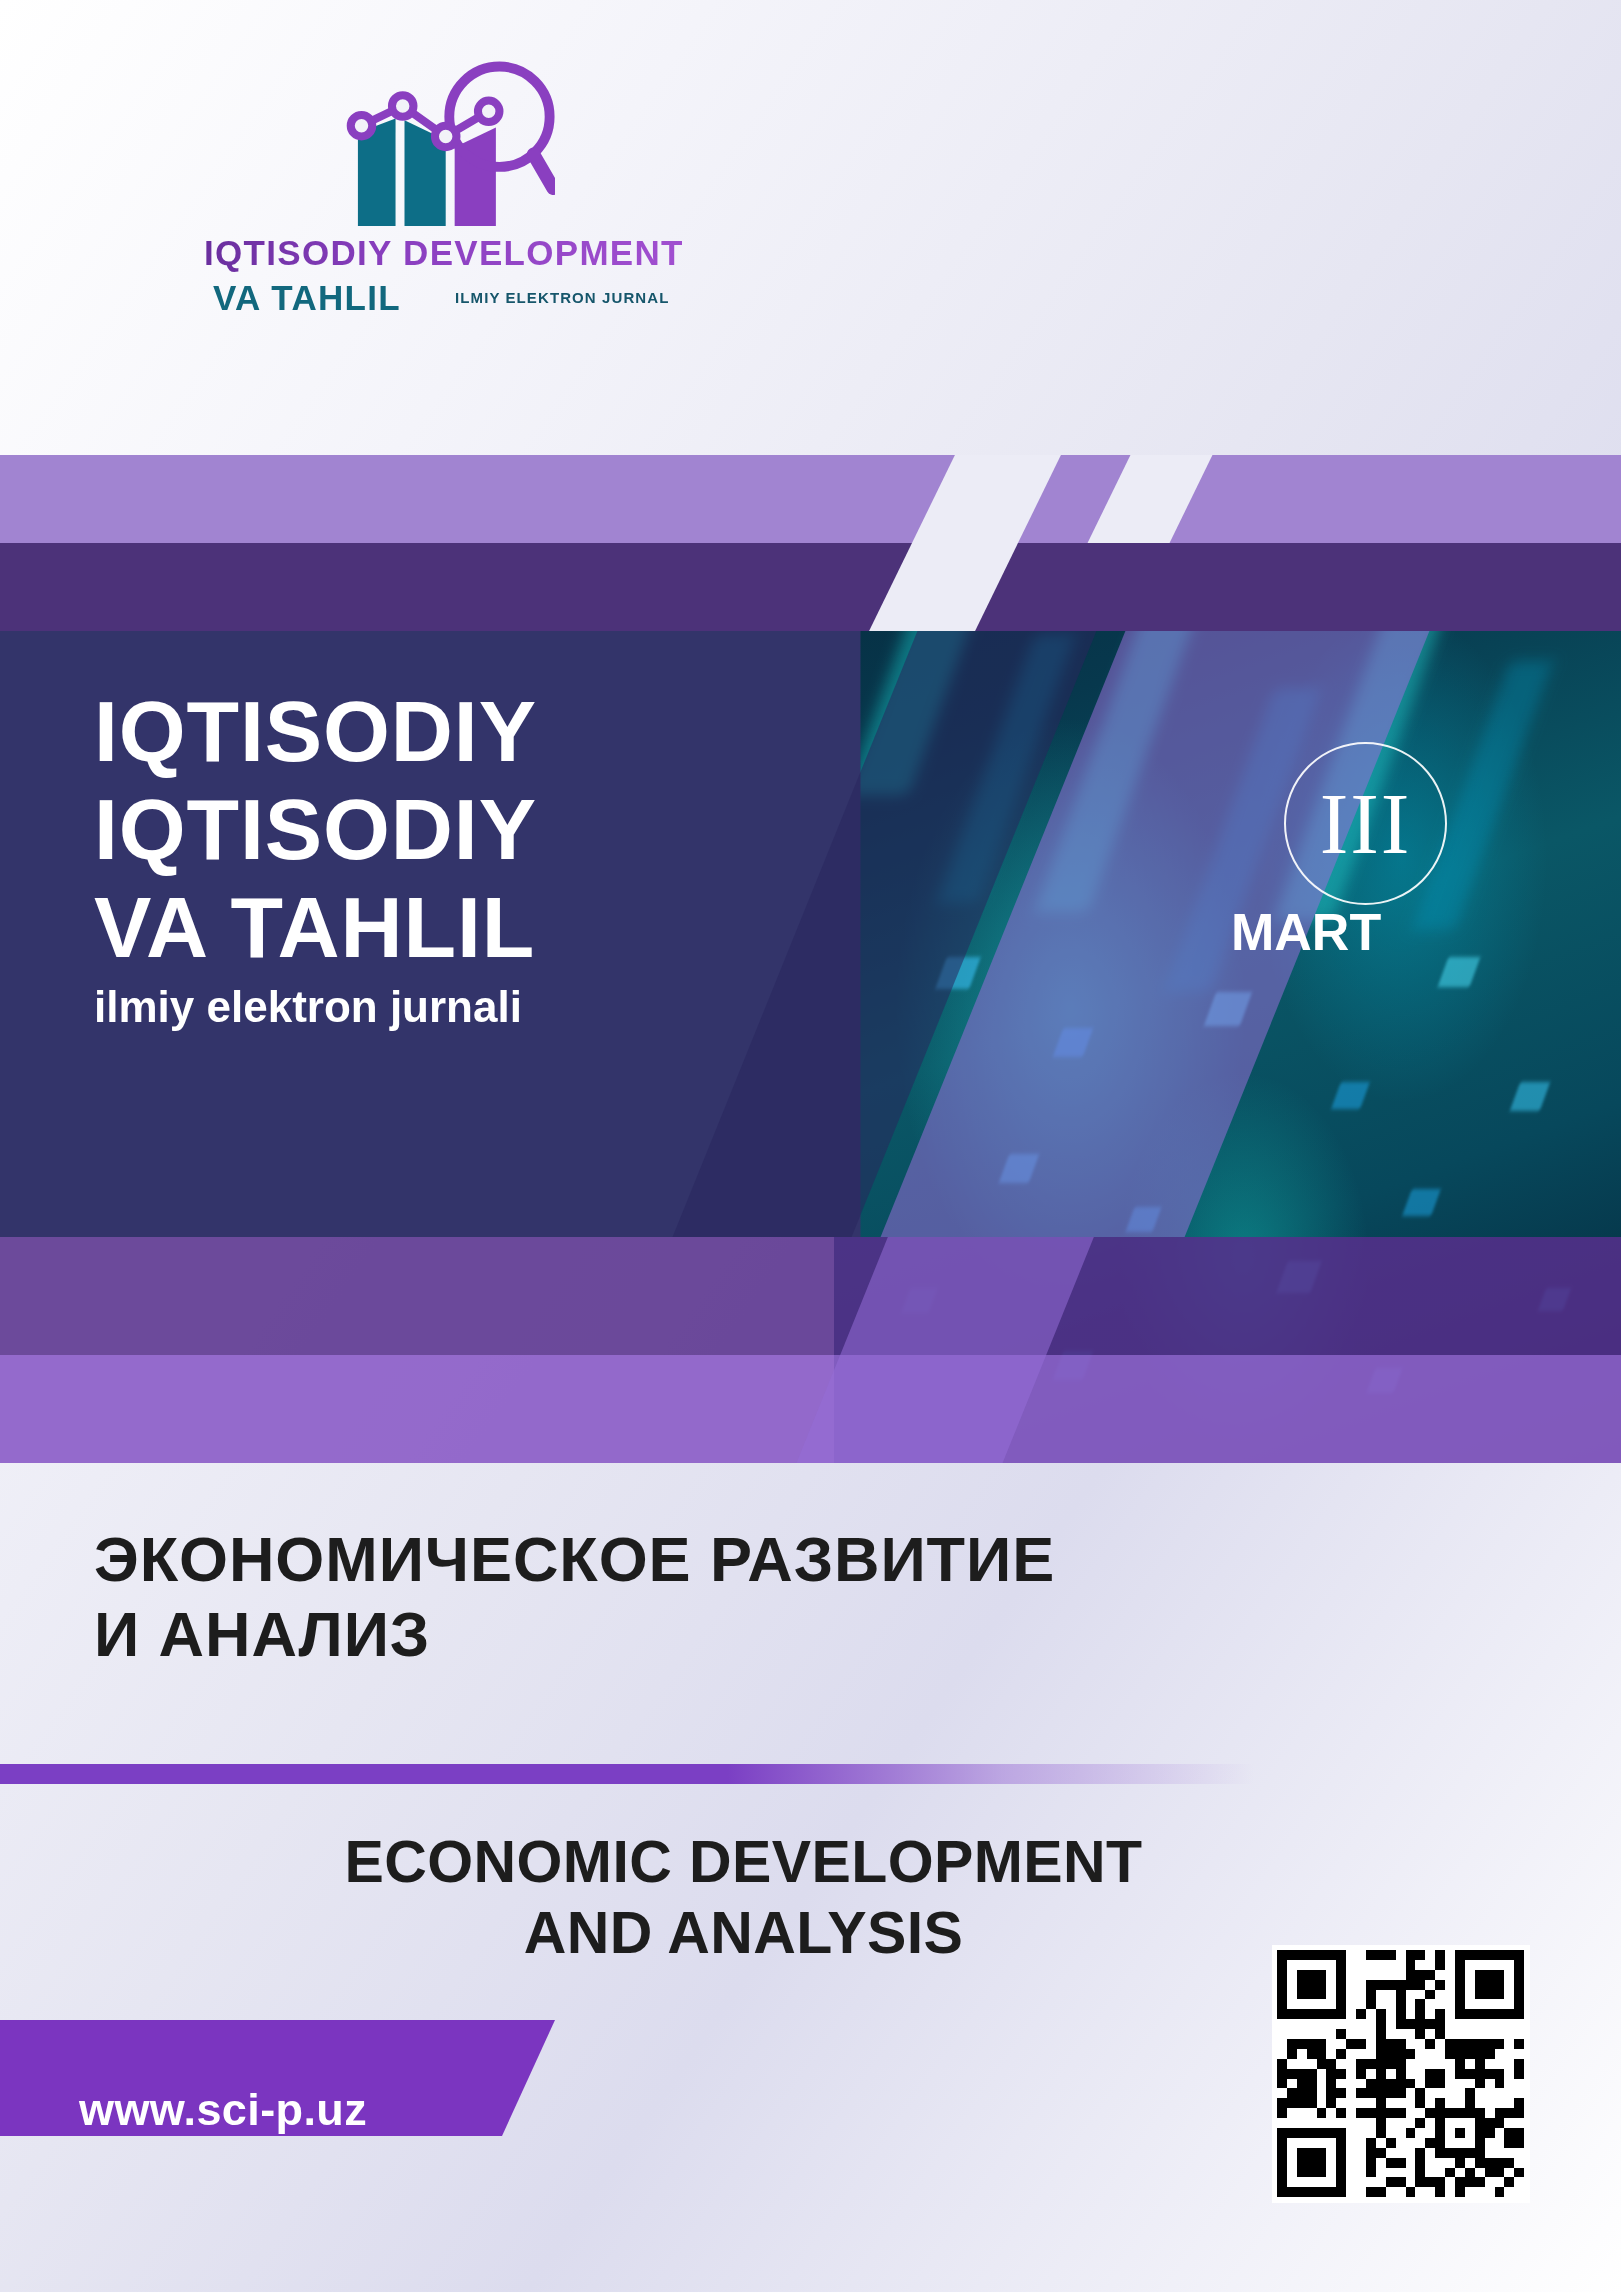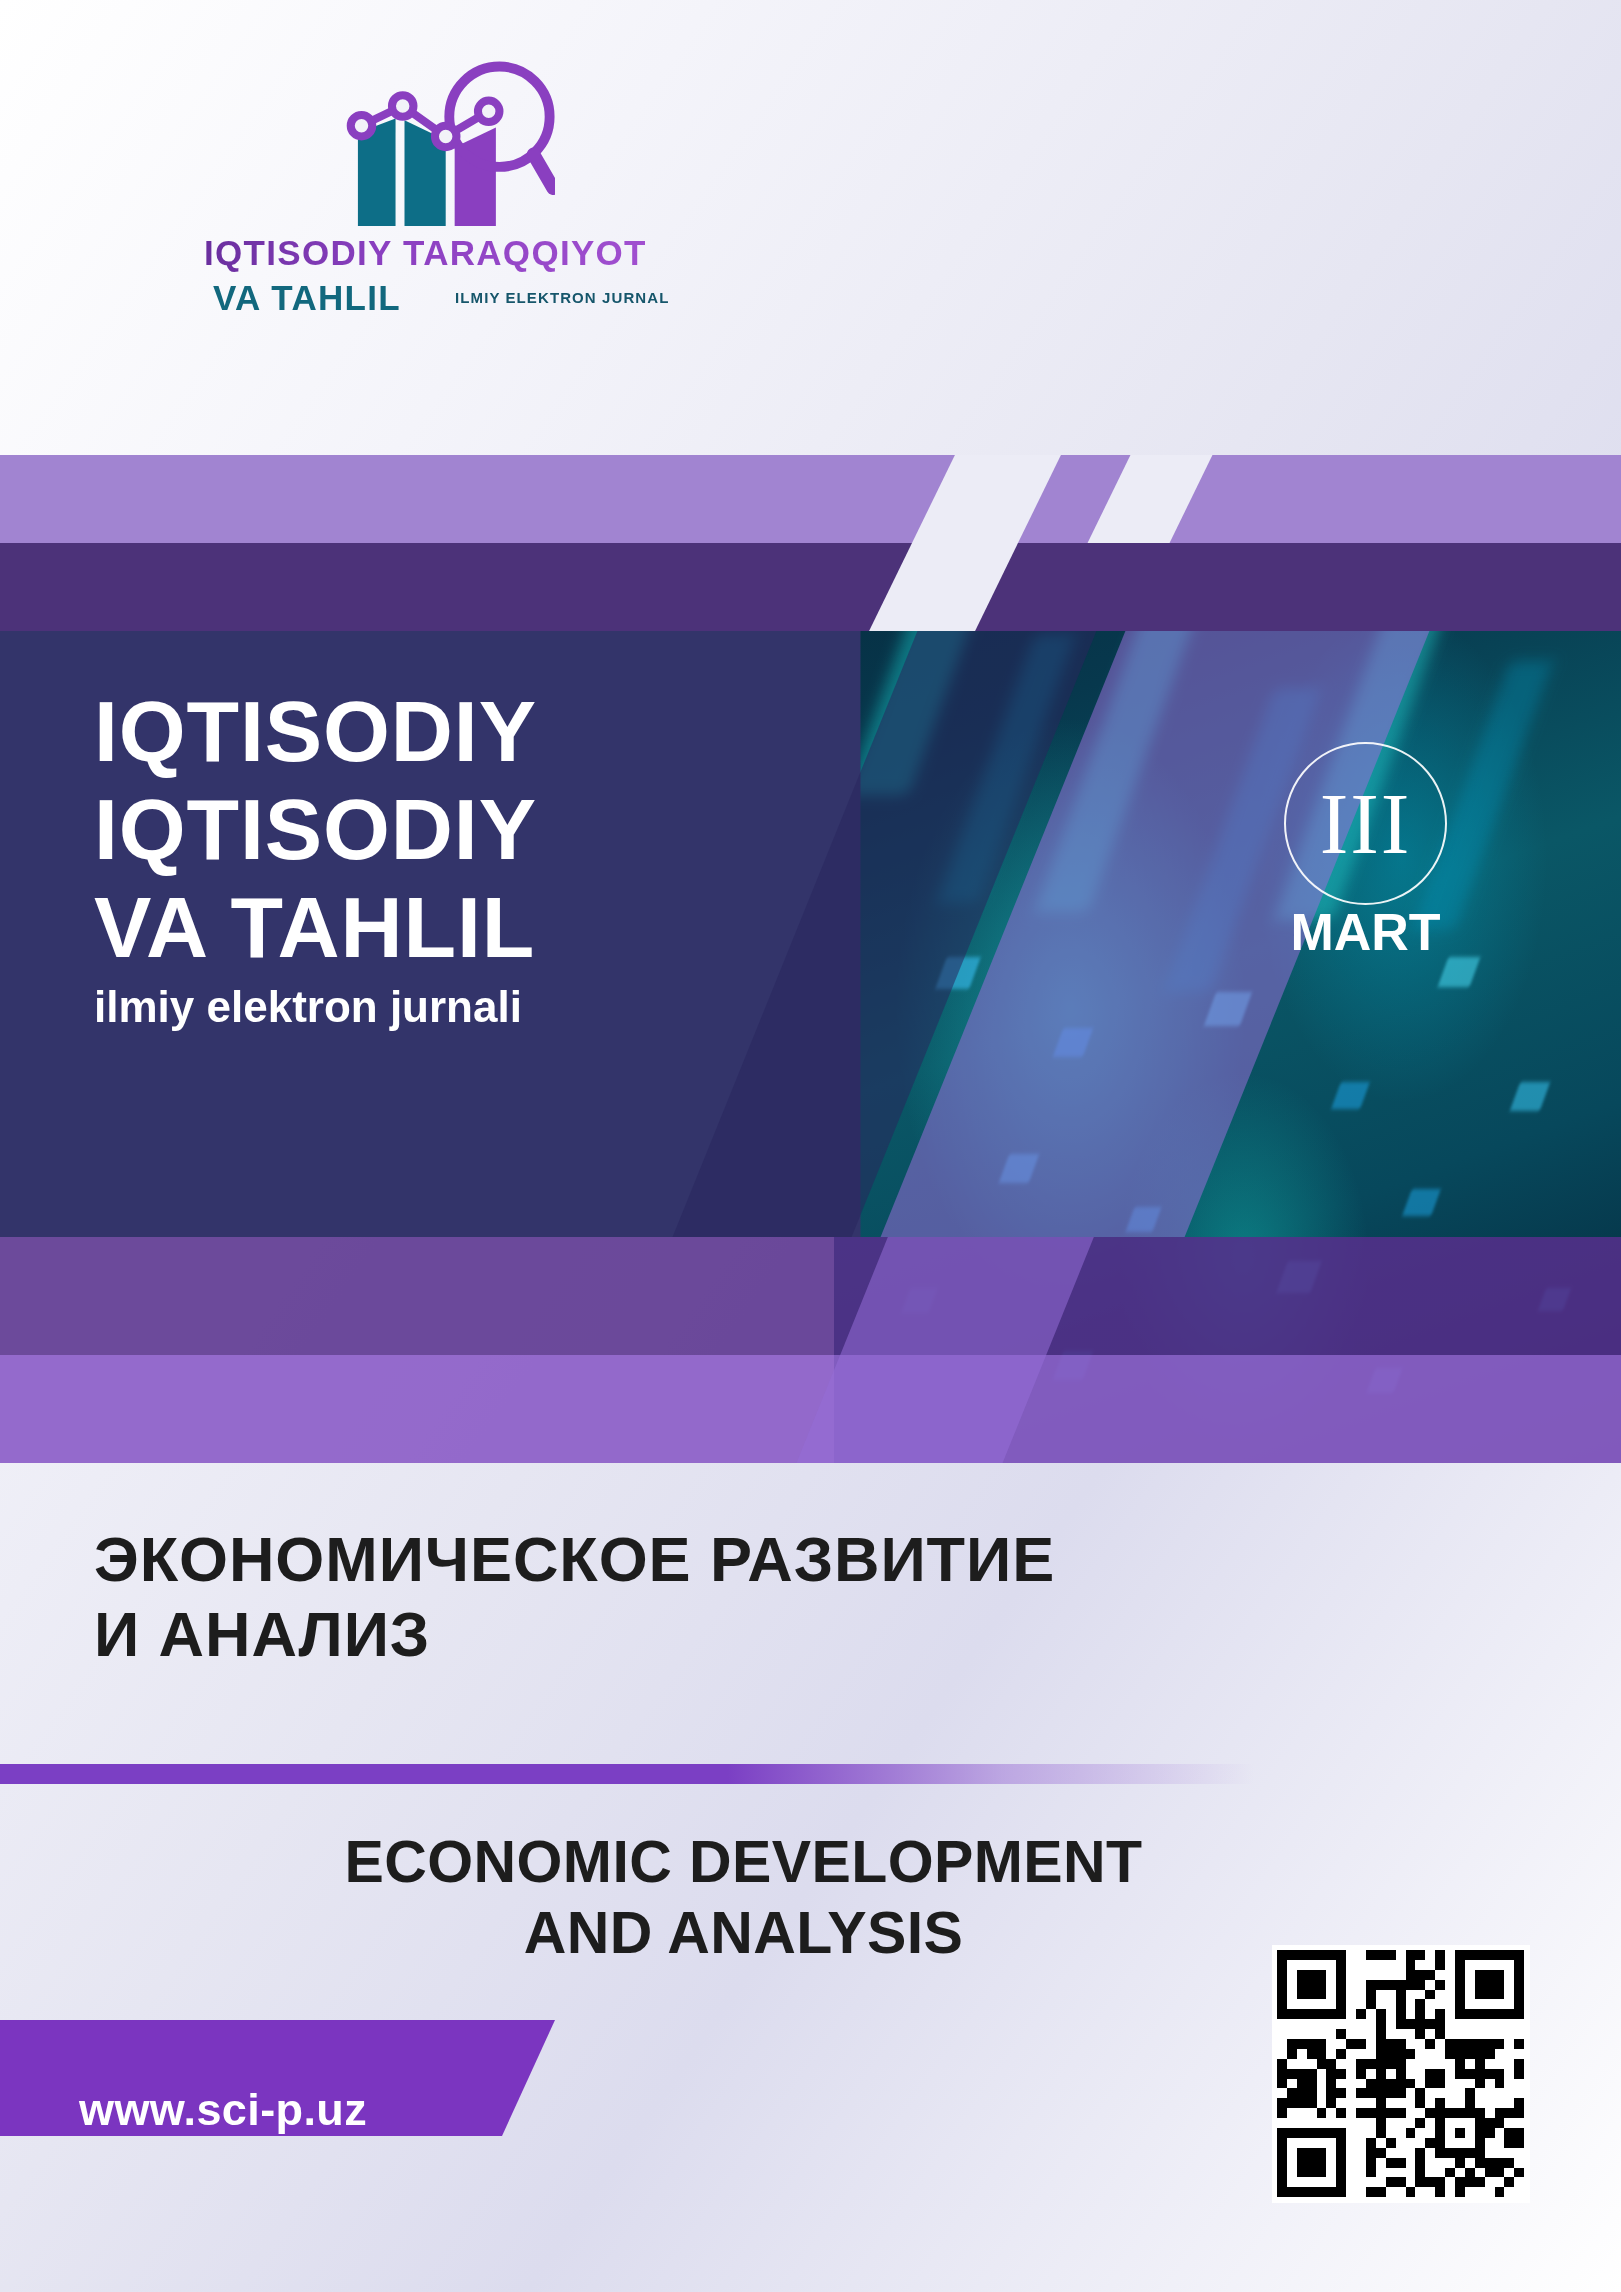--- a/index.html
+++ b/index.html
@@ -74,21 +74,21 @@
   .slash{position:absolute;background:#ececf6;}
   .chev-dark{position:absolute;background:rgba(40,38,92,.55);}
   .chev-light{position:absolute;background:rgba(150,110,215,.55);}
 
   
   .hero-title{position:absolute;left:94px;top:227px;z-index:6;}
   .ht-line{color:#ffffff;font-weight:700;font-size:86px;line-height:1.14;letter-spacing:0.9px;white-space:nowrap;}
   .ht-sub{color:#ffffff;font-weight:700;font-size:44px;line-height:1.2;margin-top:5px;white-space:nowrap;}
 
   
-  .issue{position:absolute;left:1231px;top:287px;z-index:7;width:269px;text-align:center;}
+  .issue{position:absolute;left:1231px;top:287px;z-index:7;width:269px;}
   .issue-circle{
     width:163px;height:163px;border-radius:50%;border:2.7px solid rgba(255,255,255,.92);
     margin:0 auto;display:flex;align-items:center;justify-content:center;
   }
   .issue-num{color:#fff;font-family:"Liberation Serif", serif;font-size:86px;line-height:1;letter-spacing:1.8px;}
   .issue-son{color:#fff;font-size:54px;font-weight:400;margin-top:16px;line-height:1.05;}
   .issue-month{color:#fff;font-size:52px;font-weight:700;line-height:1.06;}
   .issue-year{color:#fff;font-size:64px;font-weight:700;line-height:1.06;}
 
   
@@ -132,21 +132,21 @@
         <circle cx="178" cy="70" r="56" fill="none" stroke="#8a3fc0" stroke-width="11"></circle>
         <line x1="216" y1="112" x2="238" y2="150" stroke="#8a3fc0" stroke-width="15" stroke-linecap="round"></line>
 
         <polyline points="24,80 70,58 118,92 166,64" fill="none" stroke="#8a3fc0" stroke-width="9"></polyline>
         <circle cx="24" cy="80" r="12" fill="#f2f2f8" stroke="#8a3fc0" stroke-width="9"></circle>
         <circle cx="70" cy="58" r="12" fill="#f2f2f8" stroke="#8a3fc0" stroke-width="9"></circle>
         <circle cx="118" cy="92" r="12" fill="#f2f2f8" stroke="#8a3fc0" stroke-width="9"></circle>
         <circle cx="166" cy="64" r="12" fill="#f2f2f8" stroke="#8a3fc0" stroke-width="9"></circle>
       </svg>
     </div>
-    <div class="logo-line1">IQTISODIY TARAQQIYOT</div>
+    <div class="logo-line1">IQTISODIY DEVELOPMENT</div>
     <div class="logo-line2">VA TAHLIL</div>
     <div class="logo-line3">ILMIY ELEKTRON JURNAL</div>
   </div>
 
   <div class="hero">
 
     <div class="tech-photo">
       <div id="binary-holder">
           <div class="binary-row" style="top: 16px; left: -18px; color: rgb(255, 177, 74);">0 10  0  10 1 0   0  10 1 0 0  10 1 0   0  10 1 0   0 10  0  10 1 0   0  10 1 0 0  10 1 0   0  10 1 0</div>
           <div class="binary-row" style="top: 57px; left: -5.4px; color: rgb(255, 138, 61);">0 10 1 0  0 10 1 0   0 10 1 0 0 10 1 0    0 10   0 10 1 0  0 10 1 0   0 10 1 0 0 10 1 0    0 10</div>

